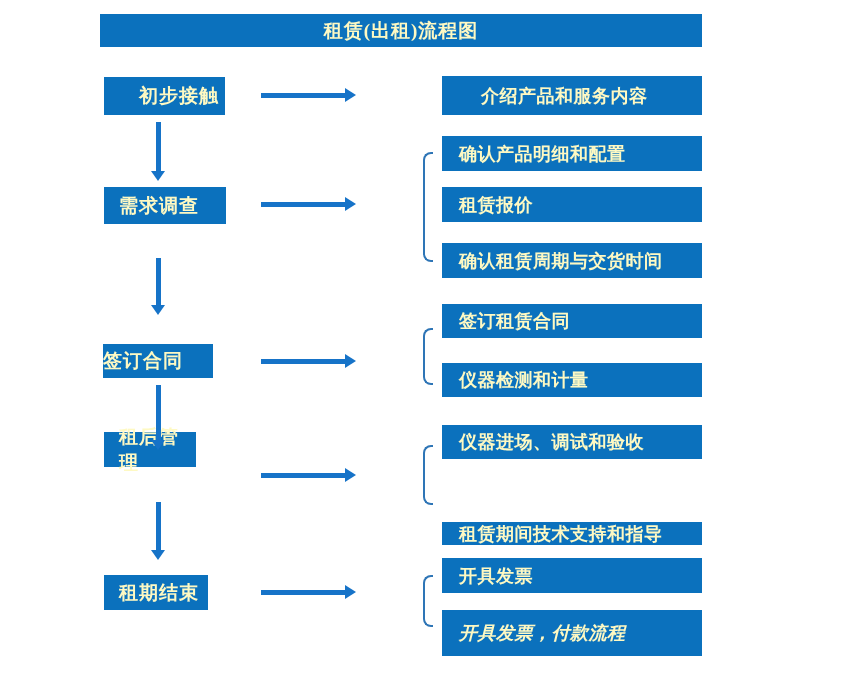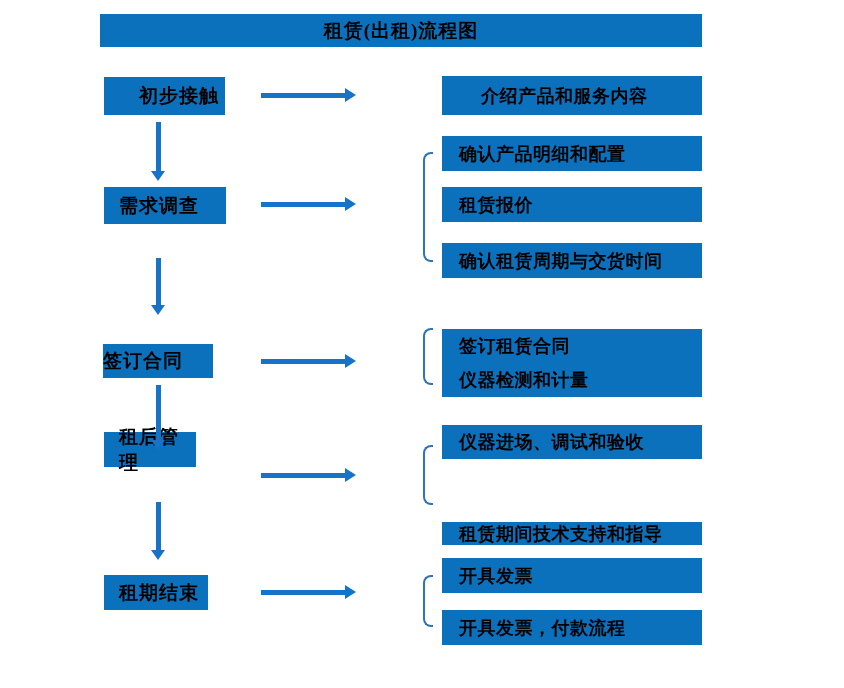--- a/index.html
+++ b/index.html
@@ -1,44 +1,44 @@
 <!DOCTYPE html>
 <html><head>
 <meta charset="utf-8">
 <style>
   html,body{margin:0;padding:0;background:#ffffff;}
   #canvas{
     position:relative;width:844px;height:688px;background:#ffffff;
     font-family:"Liberation Serif","DejaVu Serif",serif;overflow:hidden;
   }
   .box{
-    position:absolute;background:#0b71bd;color:#000000;font-weight:bold;
+    position:absolute;background:#0b71bd;color:#fef9c3;font-weight:bold;
     display:flex;align-items:center;box-sizing:border-box;
   }
   #title-bar{
     left:100px;top:14px;width:602px;height:33px;justify-content:center;
     font-size:19px;letter-spacing:1px;
   }
   .lbox{font-size:19px;padding-left:15px;letter-spacing:1px;}
   #lb1{left:104px;top:77px;width:121px;height:38px;padding-left:35px;}
   #lb2{left:104px;top:187px;width:122px;height:37px;}
   #lb3{left:103px;top:344px;width:110px;height:34px;padding-left:0;}
   #lb4{left:104px;top:432px;width:92px;height:35px;}
   #lb5{left:104px;top:575px;width:104px;height:35px;}
   .rbox{left:442px;width:260px;font-size:18px;padding-left:17px;letter-spacing:0.5px;}
   #rb1{top:76px;height:39px;padding-left:39px;}
   #rb2{top:136px;height:35px;}
   #rb3{top:187px;height:35px;}
   #rb4{top:243px;height:35px;}
-  #rb5{top:329px;height:34px;}
+  #rb5{top:304px;height:34px;}
   #rb6{top:363px;height:34px;}
   #rb7{top:425px;height:34px;}
   #rb8{top:522px;height:23px;text-align:center;}
   #rb9{top:558px;height:35px;}
-  #rb10{top:610px;height:35px;}
+  #rb10{top:610px;height:46px;font-style:italic;}
   
   .harrow{position:absolute;left:261px;width:84px;height:5px;background:#1673c8;}
   .harrow::after{
     content:"";position:absolute;right:-11px;top:-5px;width:0;height:0;
     border-left:11px solid #1673c8;border-top:7.5px solid transparent;border-bottom:7.5px solid transparent;
   }
   #ha1{top:93px;} #ha2{top:202px;} #ha3{top:359px;} #ha4{top:473px;} #ha5{top:590px;}
   
   .varrow{position:absolute;left:156px;width:5px;background:#1673c8;}
   .varrow::after{

